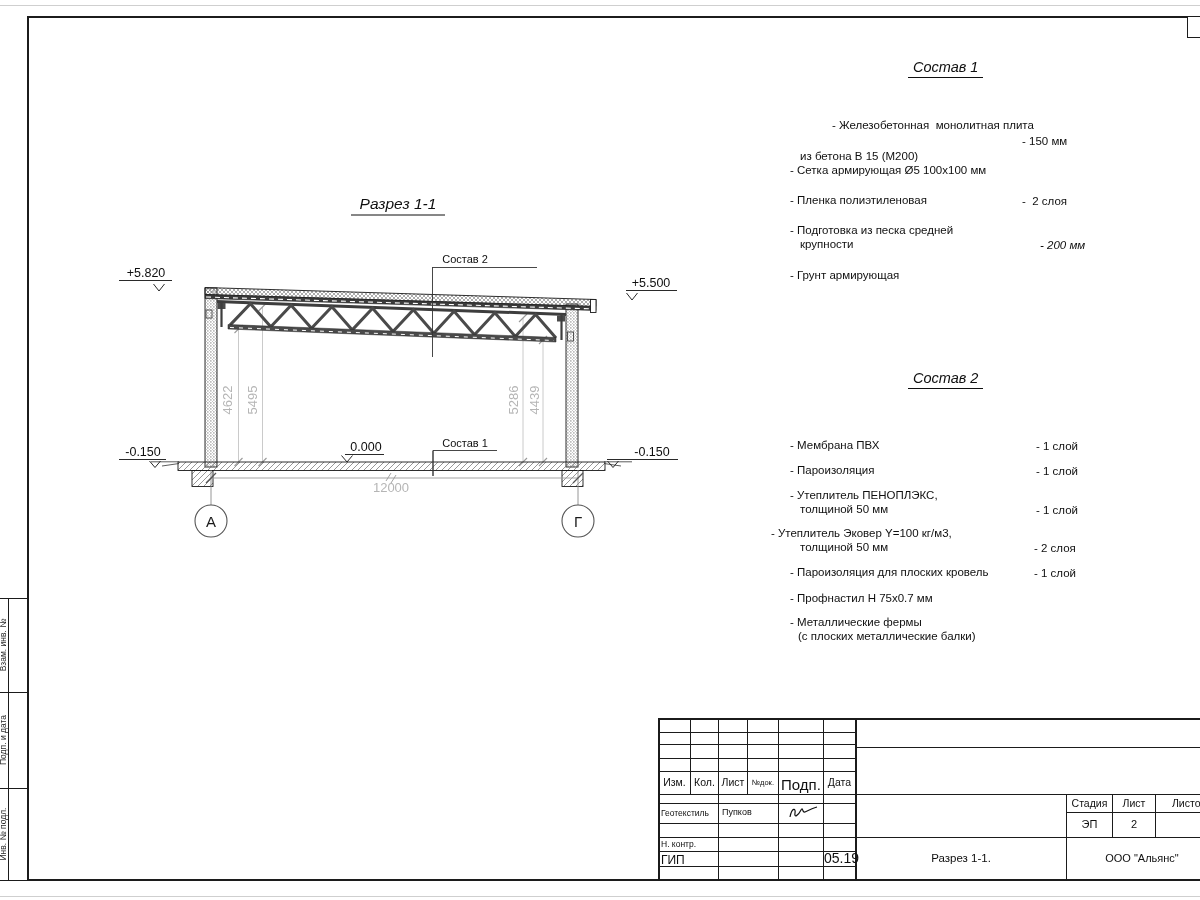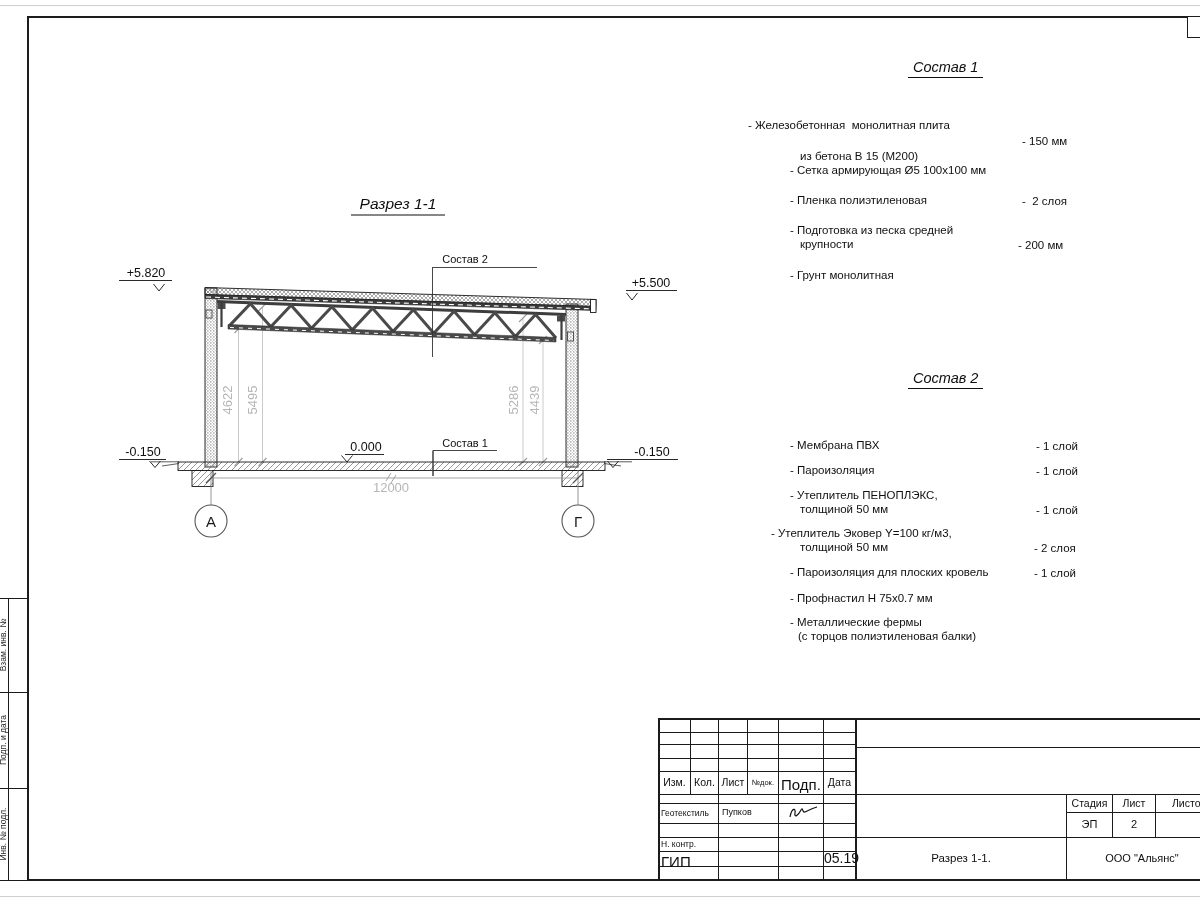--- a/index.html
+++ b/index.html
@@ -159,47 +159,47 @@
     <line x1="432.5" y1="267.5" x2="432.5" y2="357" stroke="#333" stroke-width="0.9"></line>
   </g>
   <g>
     <text x="465" y="447" text-anchor="middle" font-size="11" fill="#0f0f0f">Состав 1</text>
     <line x1="433" y1="450.5" x2="497" y2="450.5" stroke="#333" stroke-width="0.9"></line>
     <line x1="433" y1="450.5" x2="433" y2="476" stroke="#333" stroke-width="1.4"></line>
   </g>
 </svg>
 
 <div class="lh" style="left:908px;top:59px;">Состав 1</div>
-<div class="tx" style="left:748px;top:119px;">- Железобетонная  монолитная плита</div>
+<div class="tx" style="left:832px;top:119px;">- Железобетонная  монолитная плита</div>
 <div class="tx" style="left:800px;top:150px;">из бетона В 15 (М200)</div>
 <div class="tx" style="left:1022px;top:135px;">- 150 мм</div>
 <div class="tx" style="left:790px;top:164px;">- Сетка армирующая Ø5 100х100 мм</div>
 <div class="tx" style="left:790px;top:194px;">- Пленка полиэтиленовая</div>
 <div class="tx" style="left:1022px;top:195px;">-  2 слоя</div>
 <div class="tx" style="left:790px;top:224px;">- Подготовка из песка средней</div>
 <div class="tx" style="left:800px;top:238px;">крупности</div>
-<div class="tx" style="left:1018px;top:239px;">- 200 мм</div>
-<div class="tx" style="left:790px;top:269px;">- Грунт монолитная</div>
+<div class="tx" style="left:1040px;top:239px;font-style:italic;">- 200 мм</div>
+<div class="tx" style="left:790px;top:269px;">- Грунт армирующая</div>
 
 <div class="lh" style="left:908px;top:370px;">Состав 2</div>
 <div class="tx" style="left:790px;top:439px;">- Мембрана ПВХ</div>
 <div class="tx" style="left:1036px;top:440px;">- 1 слой</div>
 <div class="tx" style="left:790px;top:464px;">- Пароизоляция</div>
 <div class="tx" style="left:1036px;top:465px;">- 1 слой</div>
 <div class="tx" style="left:790px;top:489px;">- Утеплитель ПЕНОПЛЭКС,</div>
 <div class="tx" style="left:800px;top:503px;">толщиной 50 мм</div>
 <div class="tx" style="left:1036px;top:504px;">- 1 слой</div>
 <div class="tx" style="left:771px;top:527px;">- Утеплитель Эковер Y=100 кг/м3,</div>
 <div class="tx" style="left:800px;top:541px;">толщиной 50 мм</div>
 <div class="tx" style="left:1034px;top:542px;">- 2 слоя</div>
 <div class="tx" style="left:790px;top:566px;">- Пароизоляция для плоских кровель</div>
 <div class="tx" style="left:1034px;top:567px;">- 1 слой</div>
 <div class="tx" style="left:790px;top:592px;">- Профнастил Н 75х0.7 мм</div>
 <div class="tx" style="left:790px;top:616px;">- Металлические фермы</div>
-<div class="tx" style="left:798px;top:630px;">(с торцов полиэтиленовая балки)</div>
+<div class="tx" style="left:798px;top:630px;">(с плоских металлические балки)</div>
 
 <div>
 
   <div class="hl" style="left:658px;top:718px;width:544px;height:1.5px;"></div>
   <div class="hl" style="left:658px;top:732px;width:197px;height:1px;"></div>
   <div class="hl" style="left:658px;top:744px;width:197px;height:1px;"></div>
   <div class="hl" style="left:658px;top:758px;width:197px;height:1px;"></div>
   <div class="hl" style="left:658px;top:771px;width:197px;height:1px;"></div>
   <div class="hl" style="left:855px;top:747px;width:347px;height:1px;"></div>
   <div class="hl" style="left:658px;top:794px;width:544px;height:1px;"></div>
@@ -229,21 +229,21 @@
   <div class="tb cen" style="left:824px;top:777px;width:31px;font-size:10.5px;">Дата</div>
 
   <div class="tb" style="left:661px;top:809px;font-size:8.5px;">Геотекстиль</div>
   <div class="tb" style="left:722px;top:808px;font-size:9px;">Пупков</div>
   <svg style="left:786px;top:804px;" width="34" height="17" viewBox="0 0 34 17">
     <path d="M4,13 C6,3 10,4 9,9 C8,14 12,12 15,6 C17,2 16,9 19,8 C23,6 27,4 31,3" fill="none" stroke="#111" stroke-width="1.2"></path>
   </svg>
   <div class="tb cen" style="left:824px;top:851px;width:31px;font-size:14px;">05.19</div>
 
   <div class="tb" style="left:661px;top:840px;font-size:8.5px;">Н. контр.</div>
-  <div class="tb" style="left:661px;top:854px;font-size:15px;">ГИП</div>
+  <div class="tb" style="left:661px;top:854px;font-size:12px;">ГИП</div>
 
   <div class="tb cen" style="left:1067px;top:798px;width:45px;font-size:10.5px;">Стадия</div>
   <div class="tb cen" style="left:1113px;top:798px;width:42px;font-size:10.5px;">Лист</div>
   <div class="tb cen" style="left:1156px;top:798px;width:66px;font-size:10.5px;">Листов</div>
   <div class="tb cen" style="left:1067px;top:819px;width:45px;font-size:11px;">ЭП</div>
   <div class="tb cen" style="left:1113px;top:819px;width:42px;font-size:11px;">2</div>
 
   <div class="tb cen" style="left:856px;top:853px;width:210px;font-size:11.5px;">Разрез 1-1.</div>
   <div class="tb cen" style="left:1067px;top:853px;width:150px;font-size:11px;">ООО "Альянс"</div>
 </div>

